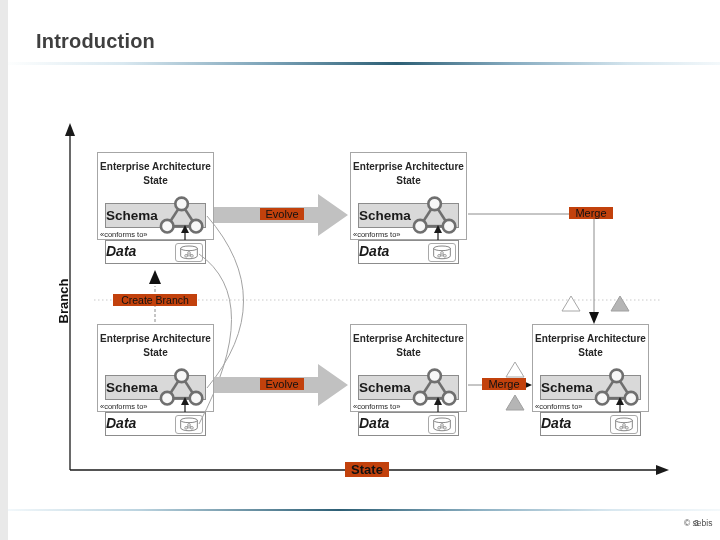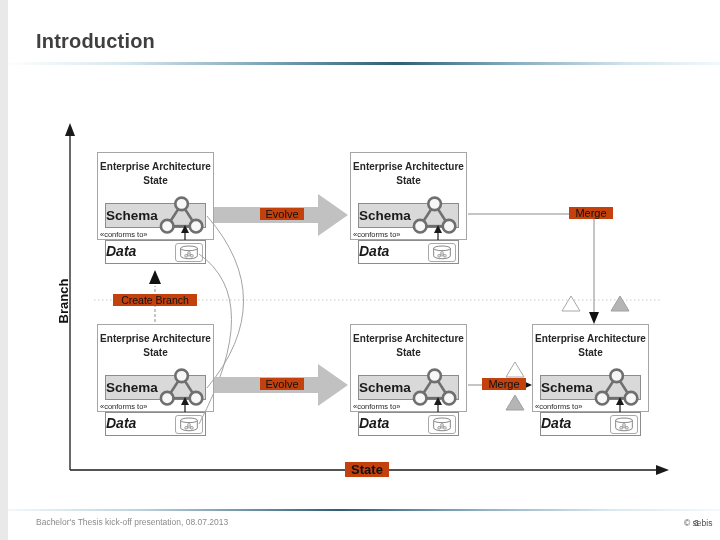--- a/index.html
+++ b/index.html
@@ -303,17 +303,16 @@
 
   <div class="dlabel evolve1">Evolve</div>
   <div class="dlabel evolve2">Evolve</div>
   <div class="dlabel merge1">Merge</div>
   <div class="dlabel merge2">Merge</div>
   <div class="dlabel create-branch">Create Branch</div>
   <div class="dlabel time">State</div>
   <div class="dlabel branch">Branch</div>
 
   <div class="rule footer-rule"></div>
-  <span class="f-left">Bachelor's Thesis kick-off presentation, 08.07.2013</span>
   <span class="f-copy">© sebis</span>
   <span class="f-page">3</span>
 
 </div>
 
 </body></html>

